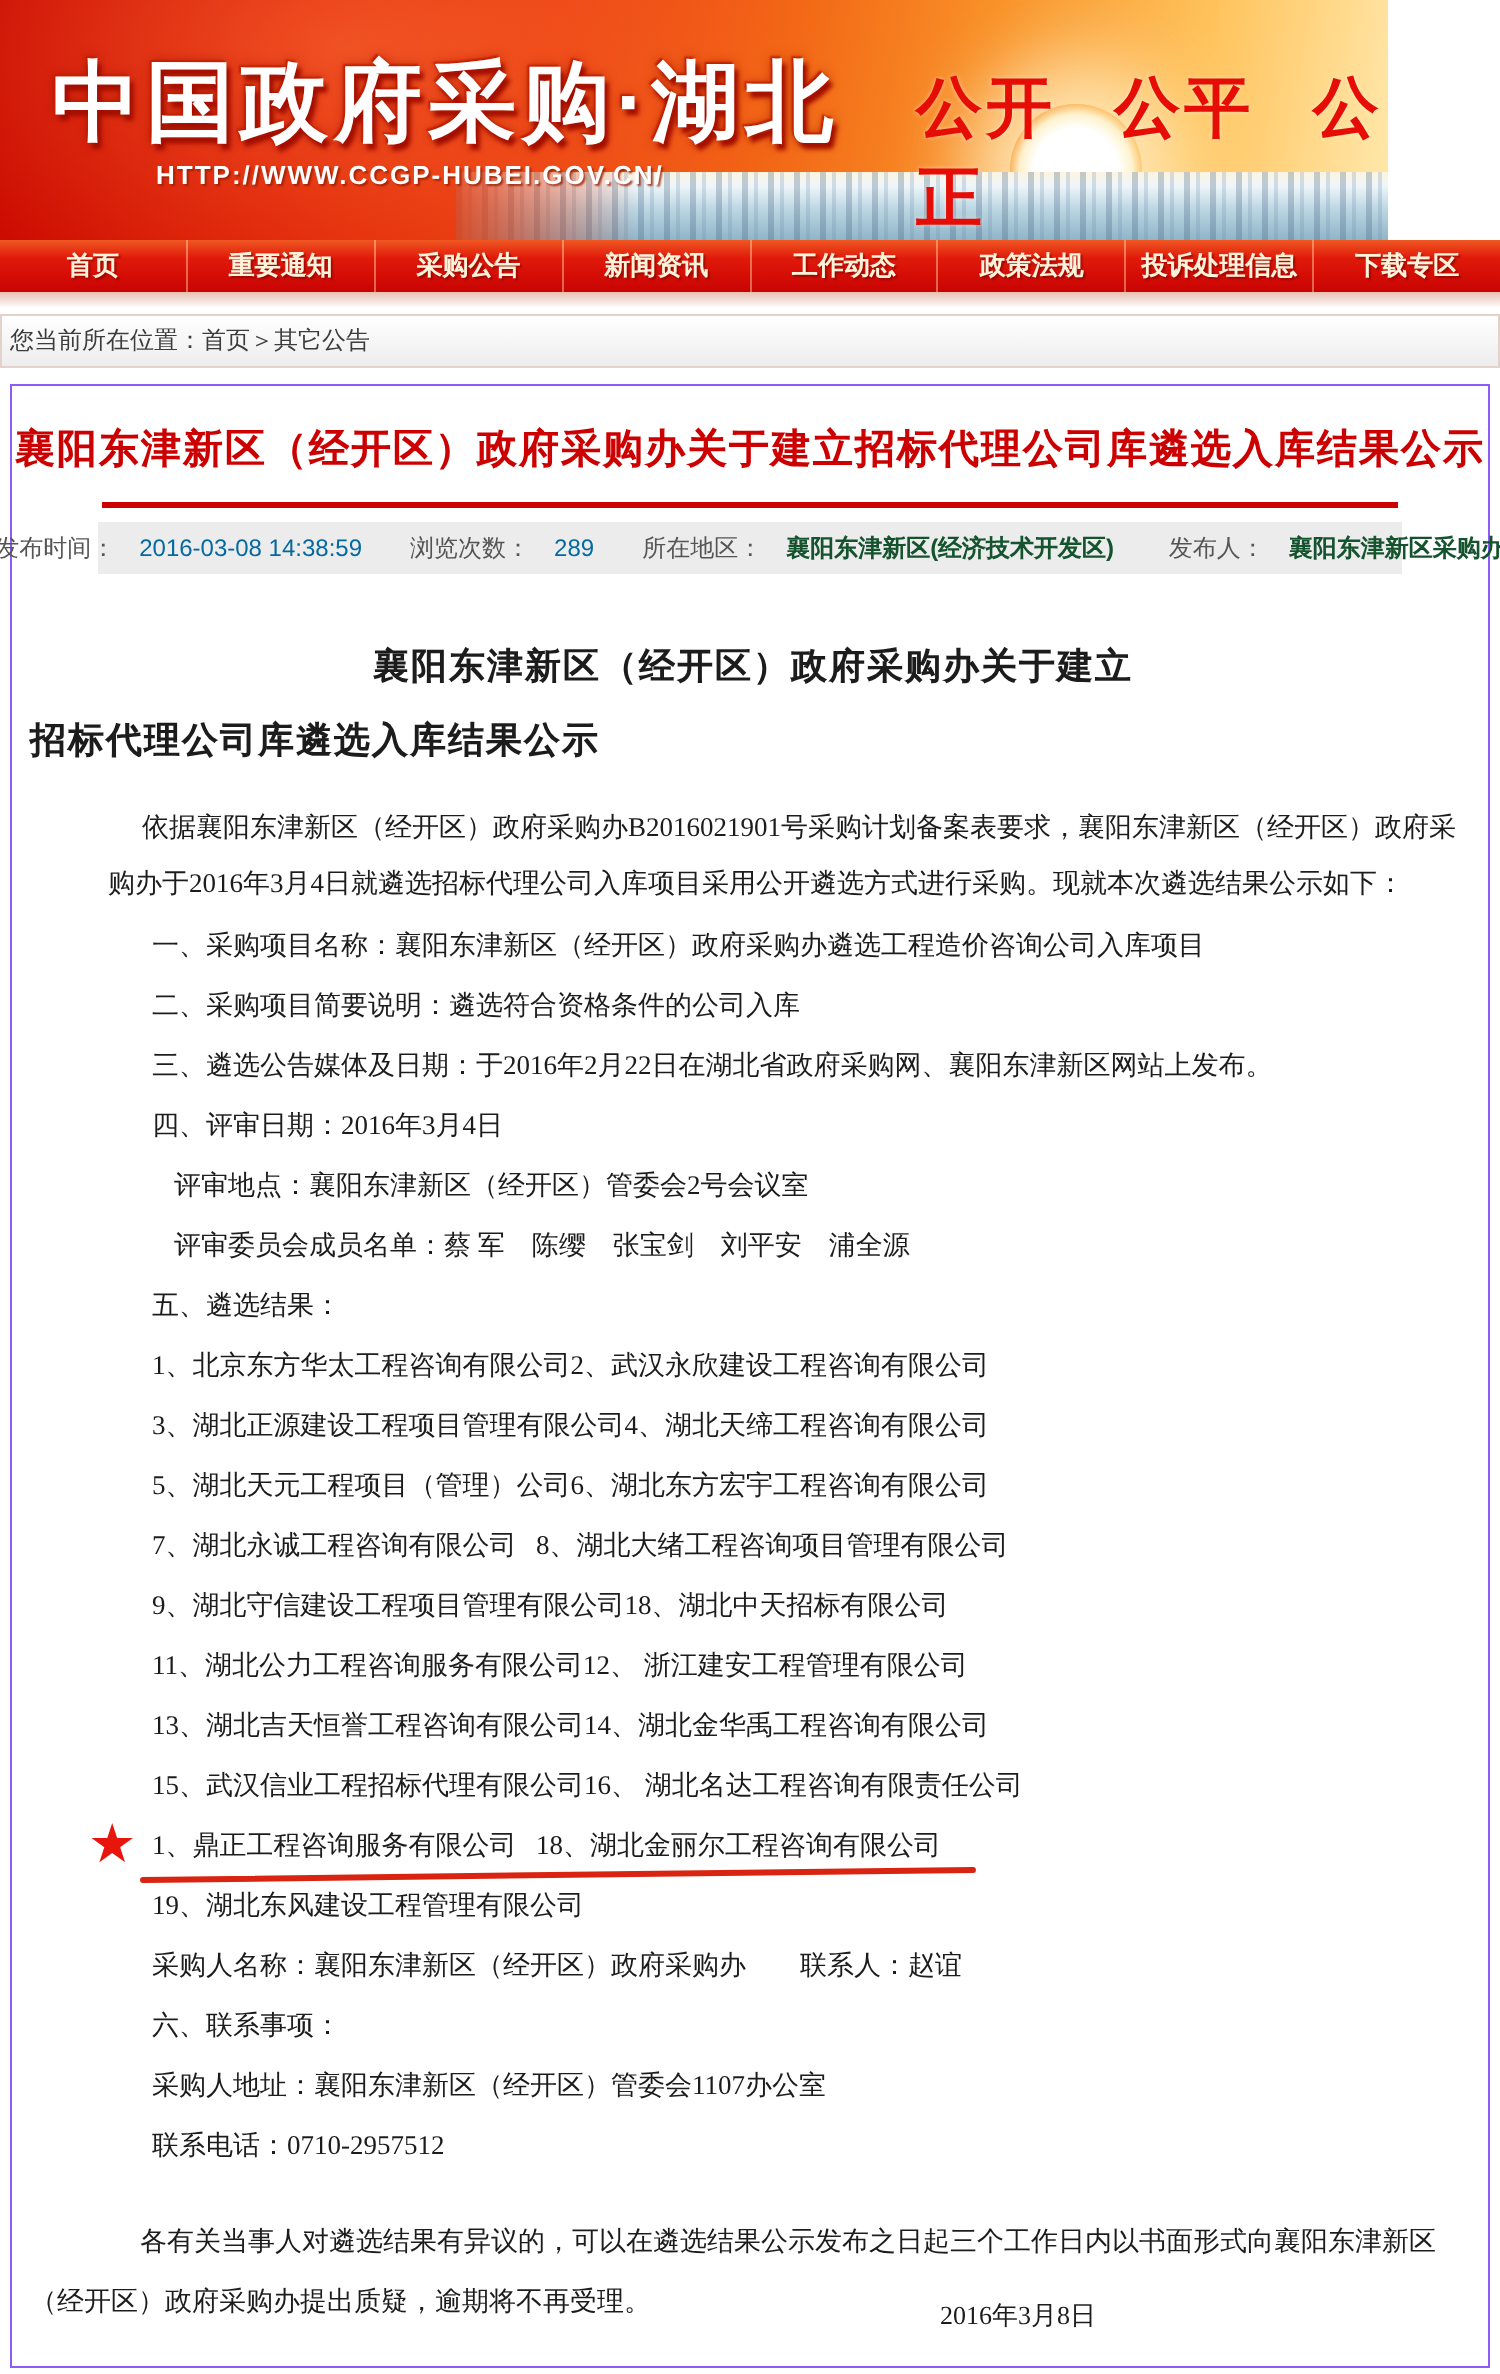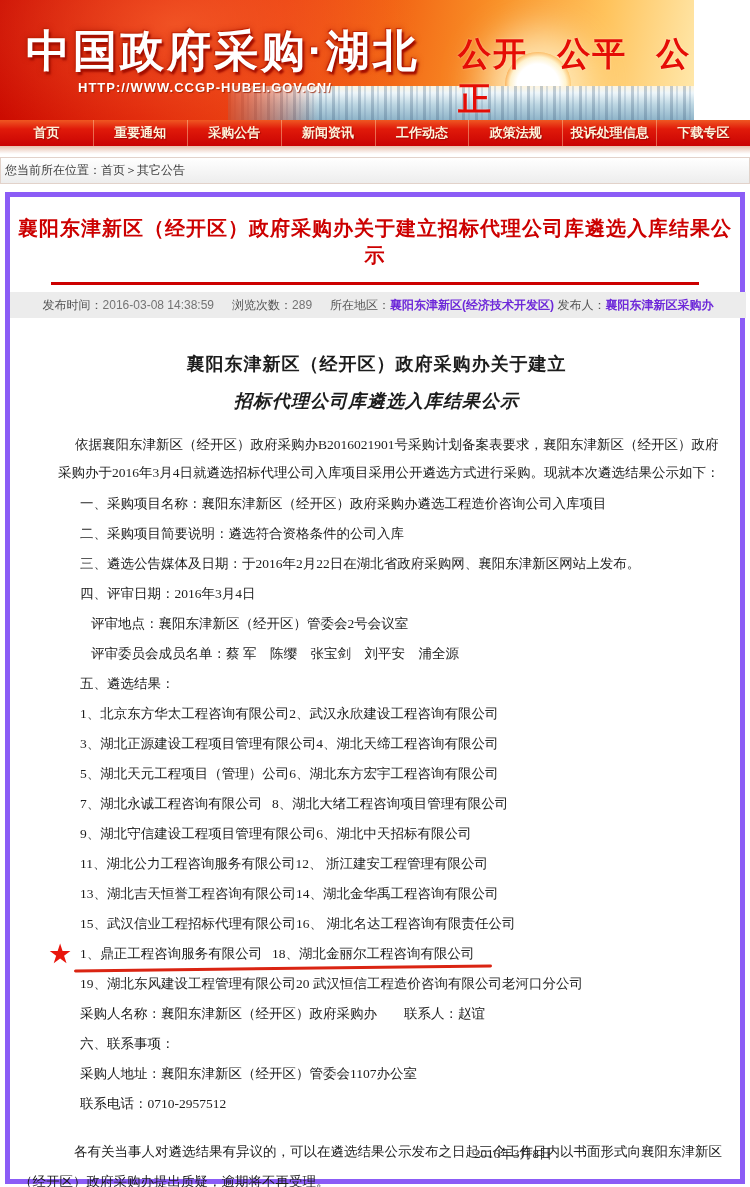--- a/index.html
+++ b/index.html
@@ -42,34 +42,34 @@
   .nav-fade { height:8px; background:linear-gradient(#e7c0ae,#ffffff); }
 
   
   .breadcrumb { margin-top:3px; height:27px; border:1px solid #e2d2ca;
     background:linear-gradient(#ffffff,#ededed); display:flex; align-items:center;
     padding-left:4px; font-size:12px; color:#3c3c3c; }
   .breadcrumb a { color:#3c3c3c; text-decoration:none; cursor:pointer; }
 
   
   .panel { position:relative; margin:8px 5px 0; height:992px; background:#fff;
-    border:5px solid #8b5cf6; font-family:"Liberation Serif","DejaVu Serif",serif; color:#1c1c1c; }
+    border:1px solid #8b5cf6; font-family:"Liberation Serif","DejaVu Serif",serif; color:#1c1c1c; }
   .page-title { margin-top:18px; text-align:center; color:#cc0000; font-size:20px; font-weight:bold;
     font-family:"Liberation Sans","DejaVu Sans",sans-serif; letter-spacing:1px; }
   .title-rule { width:648px; height:3px; background:#cc0000; margin:13px auto 0; }
-  .meta-bar { width:736px; height:26px; margin:7px auto 16px; background:#ececec;
+  .meta-bar { width:652px; height:26px; margin:7px auto 16px; background:#ececec;
     display:flex; align-items:center; justify-content:center; font-size:12px; color:#555;
-    font-family:"Liberation Sans","DejaVu Sans",sans-serif; white-space:nowrap; }
+    font-family:"Liberation Sans","DejaVu Sans",sans-serif; white-space:nowrap;gap:12px; }
   .meta-bar .sp { display:inline-block; width:18px; }
-  .meta-val-red { color:#737373; }
-  .meta-val-dark { color:#6d28d9; font-weight:bold; }
+  .meta-val-red { color:#0369a1; }
+  .meta-val-dark { color:#14532d; font-weight:bold; }
 
   .article { padding:0 6px 0 9px; font-size:13.5px; }
   .doc-h1 { margin-top:34px; text-align:center; font-size:18px; font-weight:bold; letter-spacing:1px; }
-  .doc-h2 { margin-top:13px; text-align:center; font-size:18px; font-weight:bold; letter-spacing:1px;font-style:italic; }
+  .doc-h2 { margin-top:13px; text-align:left; font-size:18px; font-weight:bold; letter-spacing:1px; }
   .intro { margin:18px 4px 10px 39px; text-indent:17px; line-height:28px; }
   .line { margin:0 0 16px 61px; line-height:14px; }
   .line.sub { margin-left:72px; }
   .rows { margin-top:14px; }
   .row { position:relative; margin:0 0 16px 61px; line-height:14px; display:flex; }
   .cell-left { display:inline-block; min-width:192px; }
   .star { position:absolute; left:-32px; top:-7px; color:#e8150c; font-size:27px; line-height:27px;
     font-family:"DejaVu Sans",sans-serif; }
   .hl-underline { position:absolute; left:-6px; bottom:-9px; width:418px; height:3px;
     background:#da2412; transform:rotate(-0.7deg); border-radius:2px; }
@@ -144,21 +144,21 @@
       <div class="row">
         <span class="cell-left">5、湖北天元工程项目（管理）公司</span>
         <span>6、湖北东方宏宇工程咨询有限公司</span>
       </div>
       <div class="row">
         <span class="cell-left">7、湖北永诚工程咨询有限公司</span>
         <span>8、湖北大绪工程咨询项目管理有限公司</span>
       </div>
       <div class="row">
         <span class="cell-left">9、湖北守信建设工程项目管理有限公司</span>
-        <span>6、湖北中天招标有限公司</span>
+        <span>18、湖北中天招标有限公司</span>
       </div>
       <div class="row">
         <span class="cell-left">11、湖北公力工程咨询服务有限公司</span>
         <span>12、 浙江建安工程管理有限公司</span>
       </div>
       <div class="row">
         <span class="cell-left">13、湖北吉天恒誉工程咨询有限公司</span>
         <span>14、湖北金华禹工程咨询有限公司</span>
       </div>
       <div class="row">
@@ -166,21 +166,20 @@
         <span>16、 湖北名达工程咨询有限责任公司</span>
       </div>
       <div class="row">
         <span class="star">★</span>
         <span class="cell-left">1、鼎正工程咨询服务有限公司</span>
         <span>18、湖北金丽尔工程咨询有限公司</span>
         <div class="hl-underline"></div>
       </div>
       <div class="row">
         <span class="cell-left">19、湖北东风建设工程管理有限公司</span>
-        <span>20 武汉恒信工程造价咨询有限公司老河口分公司</span>
       </div>
     </div>
 
     <p class="line">采购人名称：襄阳东津新区（经开区）政府采购办　　联系人：赵谊</p>
     <p class="line">六、联系事项：</p>
     <p class="line">采购人地址：襄阳东津新区（经开区）管委会1107办公室</p>
     <p class="line">联系电话：0710-2957512</p>
 
     <p class="closing">各有关当事人对遴选结果有异议的，可以在遴选结果公示发布之日起三个工作日内以书面形式向襄阳东津新区（经开区）政府采购办提出质疑，逾期将不再受理。</p>
   </article>

